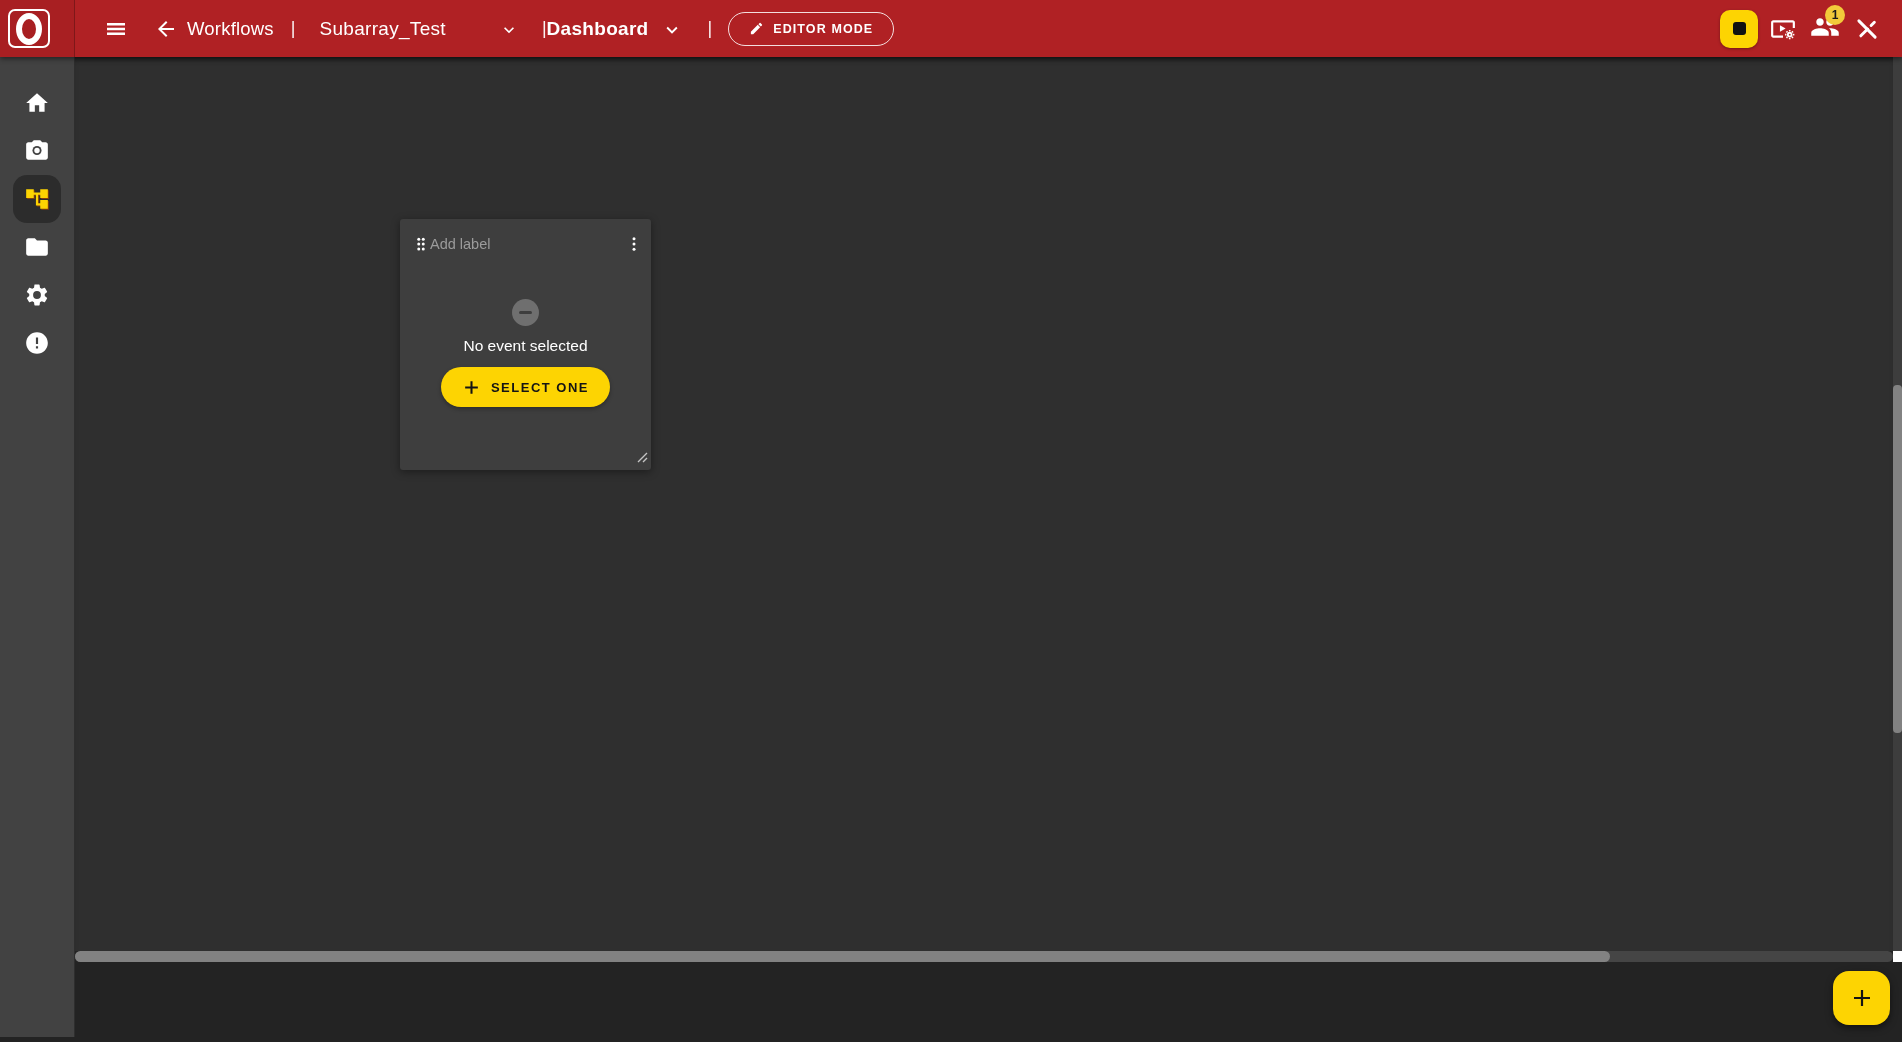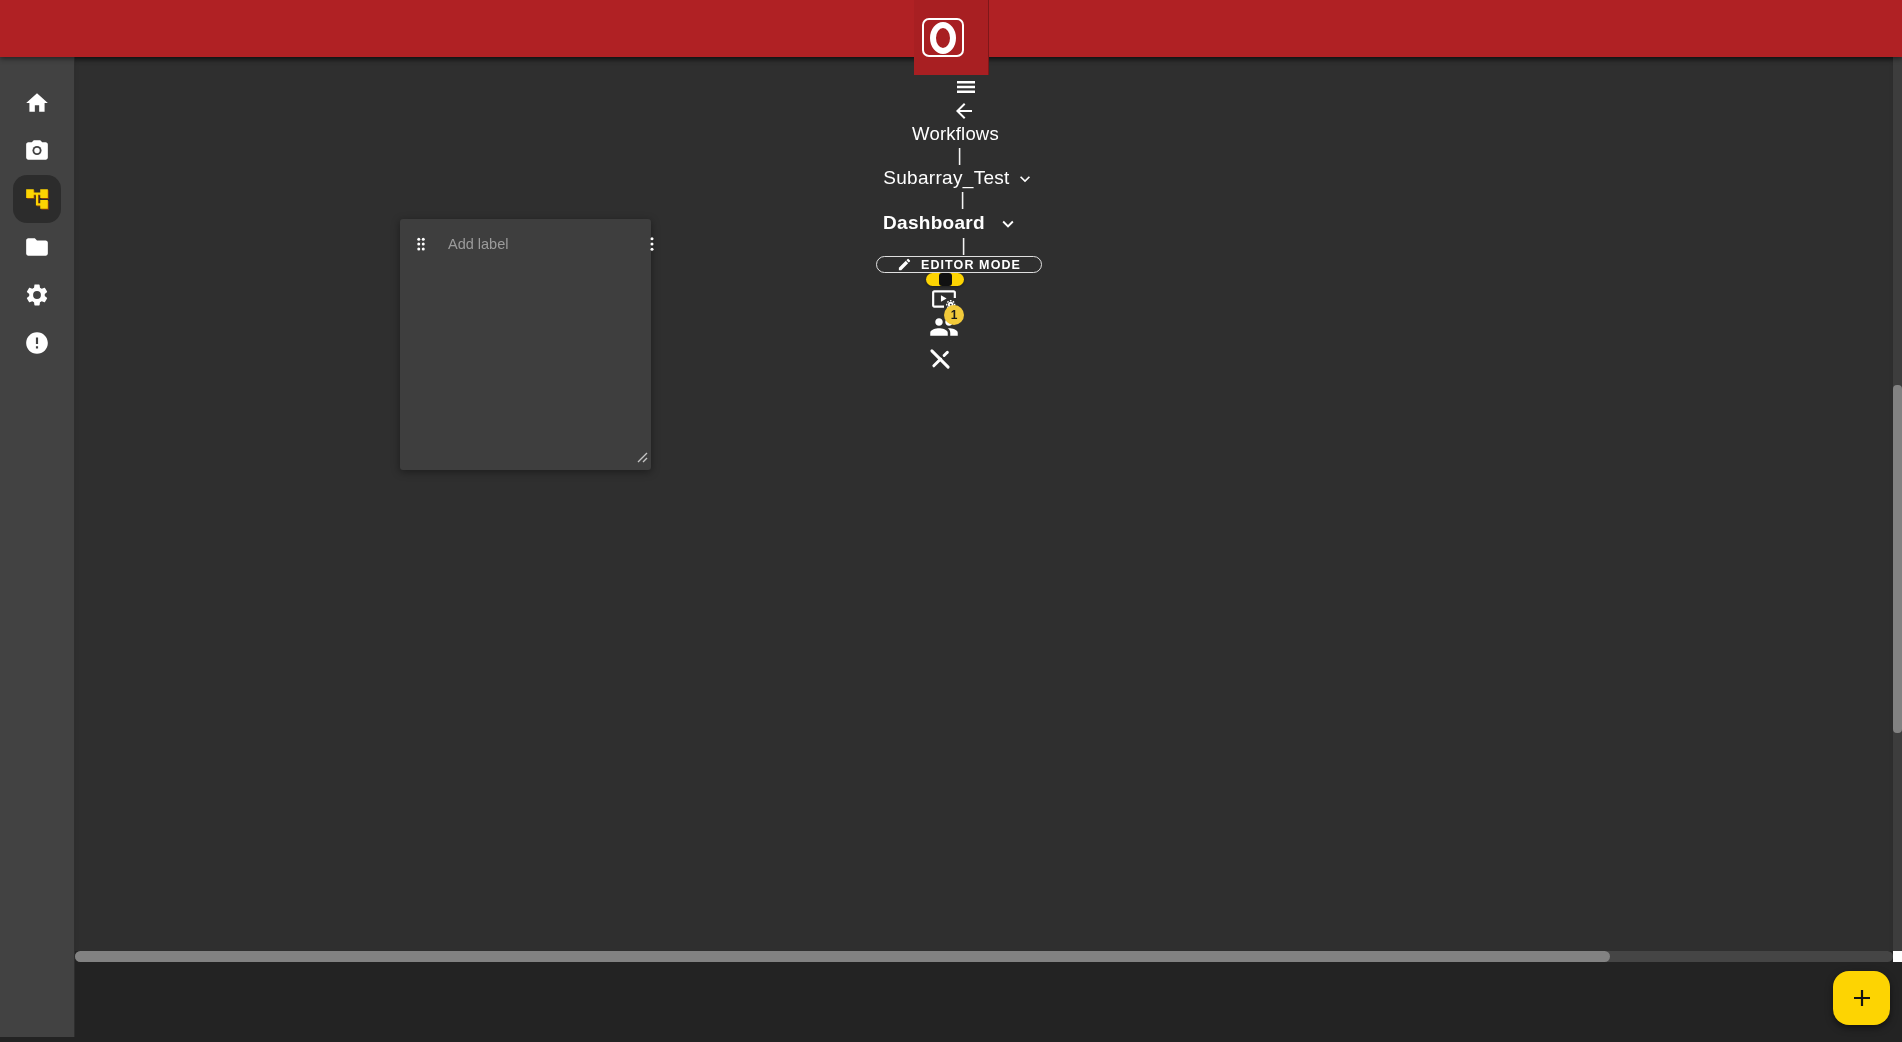--- a/index.html
+++ b/index.html
@@ -11,21 +11,20 @@
   }
 
   
   .topbar {
     position: absolute; left: 0; top: 0; width: 1902px; height: 57px;
     background: #B02124;
     display: flex; align-items: center;
     color: #fff;
     box-shadow: 0 2px 5px rgba(0,0,0,.45);
     z-index: 30;
-    flex-direction: column;
   }
   .logo-block {
     width: 75px; height: 57px; flex: 0 0 75px;
     background: #A81F22;
     border-right: 1px solid rgba(0,0,0,.25);
     display: flex; align-items: center; justify-content: flex-start;
     padding-left: 8px;
   }
   .logo-frame {
     width: 42px; height: 39px;
@@ -39,21 +38,21 @@
   .icon-btn { background: none; border: none; cursor: pointer; display: flex; align-items: center; justify-content: center; padding: 0; }
   .menu-btn { margin-left: 29px; }
   .back-btn { margin-left: 26px; }
   .tb-text { color: #fff; }
   .workflows-label { margin-left: 9px; font-size: 18.5px; font-weight: 500; letter-spacing: .2px; cursor: pointer; }
   .tb-sep { font-size: 18px; font-weight: 400; opacity: .95; }
   .sep1 { margin-left: 17px; }
   .sep2 { margin-left: 23px; }
   .sep3 { margin-left: 25px; }
   .tb-select { display: flex; align-items: center; cursor: pointer; }
-  .wf-select { margin-left: 16px; }
+  .wf-select { margin-left: 24px; gap: 48px; }
   .wf-select .sel-label { font-size: 19px; font-weight: 500; letter-spacing: .3px; }
   .view-select { }
   .view-select .sel-label { font-size: 19px; font-weight: 600; letter-spacing: .3px; }
   .chev { margin-left: 5px; margin-top: 3px; }
   .view-select .chev { margin-left: 12px; }
   .editor-pill {
     margin-left: 16px; height: 34px; padding: 0 20px;
     border: 1px solid rgba(255,255,255,.85); border-radius: 17px;
     background: transparent; color: #fff;
     display: flex; align-items: center; gap: 9px;
@@ -112,21 +111,21 @@
   .card {
     position: absolute; left: 325px; top: 162px; width: 251px; height: 251px;
     background: #3e3e3e; border-radius: 3px;
     box-shadow: 0 2px 8px rgba(0,0,0,.4);
   }
   .card-header {
     display: flex; align-items: center;
     padding: 16px 12px 0 12px;
   }
   .label-input {
-    flex: 1; margin-left: 18px; margin-right: 8px;
+    flex: 1; margin-right: 8px;
     background: transparent; border: none; outline: none;
     color: #d0d0d0; font-size: 14.5px; font-family: inherit;
   }
   .label-input::placeholder { color: #9b9b9b; opacity: 1; }
   .card-body { display: flex; flex-direction: column; align-items: center; }
   .minus-circle {
     margin-top: 46px;
     width: 27px; height: 27px; border-radius: 50%;
     background: #6f6f6f;
     display: flex; align-items: center; justify-content: center;
@@ -320,20 +319,32 @@
       </span>
       <input class="label-input" type="text" placeholder="Add label" style="">
       <span style="cursor:pointer; display:flex;">
         <svg width="18" height="18" viewBox="0 0 24 24" fill="#fff">
           <circle cx="12" cy="5" r="2"></circle>
             <circle cx="12" cy="12" r="2"></circle>
             <circle cx="12" cy="19" r="2"></circle>
         </svg>
       </span>
     </div>
+    <div class="card-body">
+      <div class="minus-circle">
+        <div class="minus-bar"></div>
+      </div>
+      <div class="empty-text">No event selected</div>
+      <button class="select-btn">
+        <svg width="19" height="19" viewBox="0 0 24 24" stroke="#141414" stroke-width="2.6" fill="none">
+            <path d="M12 4v16M4 12h16"></path>
+          </svg>
+        <span>SELECT ONE</span>
+      </button>
+    </div>
     <span class="resize-handle">
       <svg width="11" height="11" viewBox="0 0 11 11" stroke="#c4c4c4" stroke-width="1.4" fill="none">
           <path d="M10 1 1 10M10 6 6 10"></path>
         </svg>
     </span>
   </section>
 </main>
 
 <div class="hscroll-track">
   <div class="hscroll-thumb"></div>

